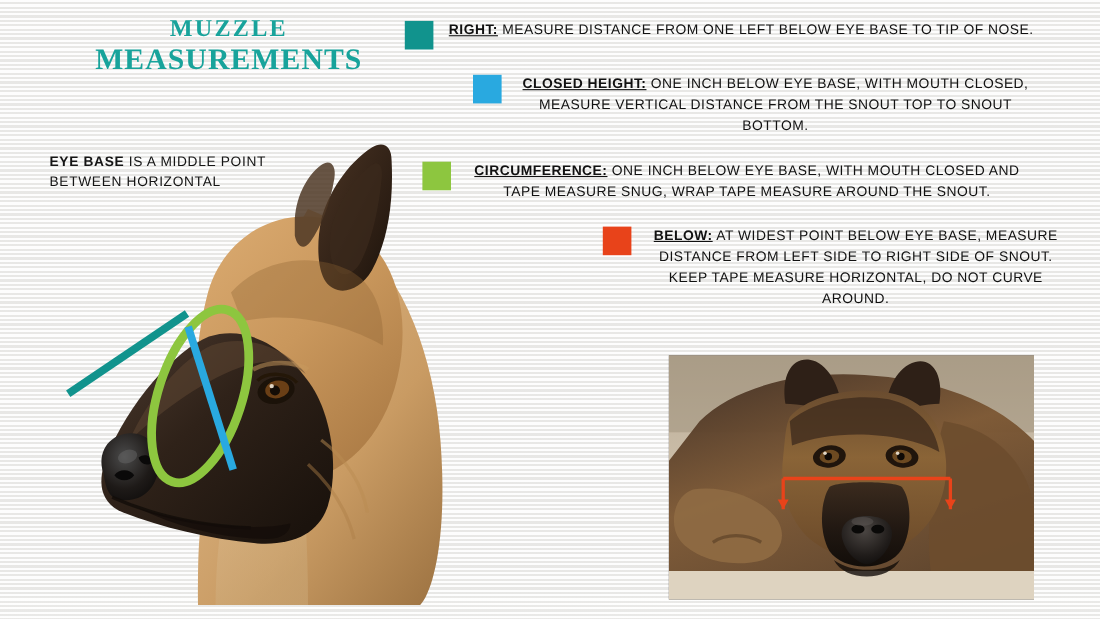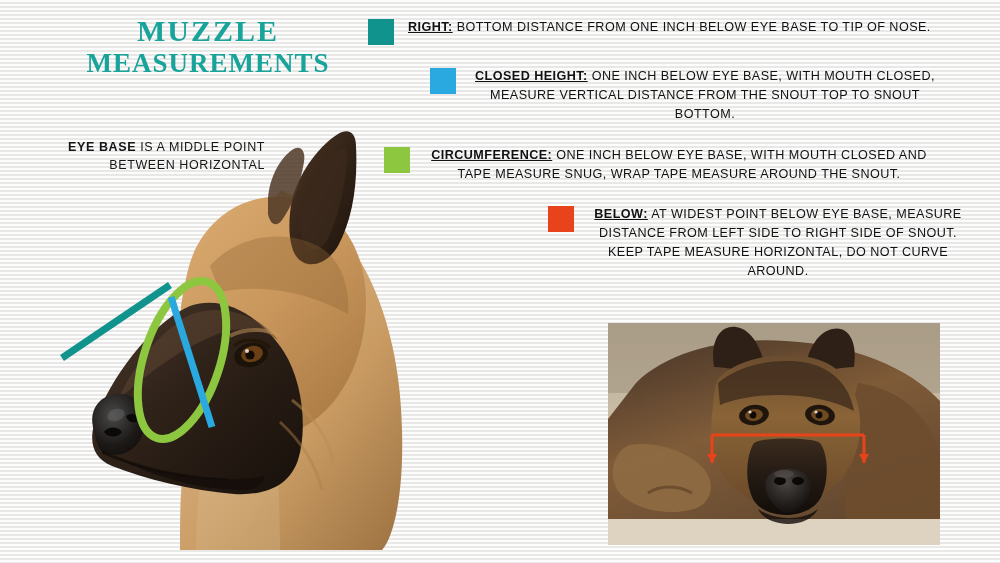--- a/index.html
+++ b/index.html
@@ -44,31 +44,31 @@
     top: 14px;
     width: 320px;
     text-align: center;
     line-height: 1.12;
   }
   #title-line1, #title-line2 {
     font-family: "Liberation Serif", serif;
     color: #18a39b;
     font-weight: bold;
     letter-spacing: 2px;
-    font-size: 30px;
+    font-size: 22px;
   }
   #title-line2 { font-size: 27px; letter-spacing: 1px; }
 
   
   #eye-base-note {
     position: absolute;
     left: 45px;
     top: 138px;
     width: 220px;
-    text-align: right;
+    text-align: left;
     font-size: 12.5px;
     letter-spacing: 0.6px;
     color: #151515;
     line-height: 1.45;
   }
   #eye-base-note .strong { font-weight: bold; }
 
   
   #legend {
     position: absolute;
@@ -151,21 +151,21 @@
   <div id="eye-base-note" class="layer">
     <span class="strong">EYE BASE</span><span> IS A MIDDLE POINT</span><br>
     <span>BETWEEN HORIZONTAL</span>
   </div>
 
   <div id="legend" class="layer">
 
     <div class="legend-row r1">
       <div class="swatch" style="background:#11938d"></div>
       <div class="legend-text">
-        <span class="legend-term">RIGHT:</span><span> BOTTOM DISTANCE FROM ONE INCH BELOW EYE BASE TO TIP OF NOSE.</span>
+        <span class="legend-term">RIGHT:</span><span> MEASURE DISTANCE FROM ONE LEFT BELOW EYE BASE TO TIP OF NOSE.</span>
       </div>
     </div>
 
     <div class="legend-row r3">
       <div class="swatch" style="background:#29a9e0"></div>
       <div class="legend-text">
         <span class="legend-term">CLOSED HEIGHT:</span><span> ONE INCH BELOW EYE BASE, WITH MOUTH CLOSED, MEASURE VERTICAL DISTANCE FROM THE SNOUT TOP TO SNOUT BOTTOM.</span>
       </div>
     </div>
 

